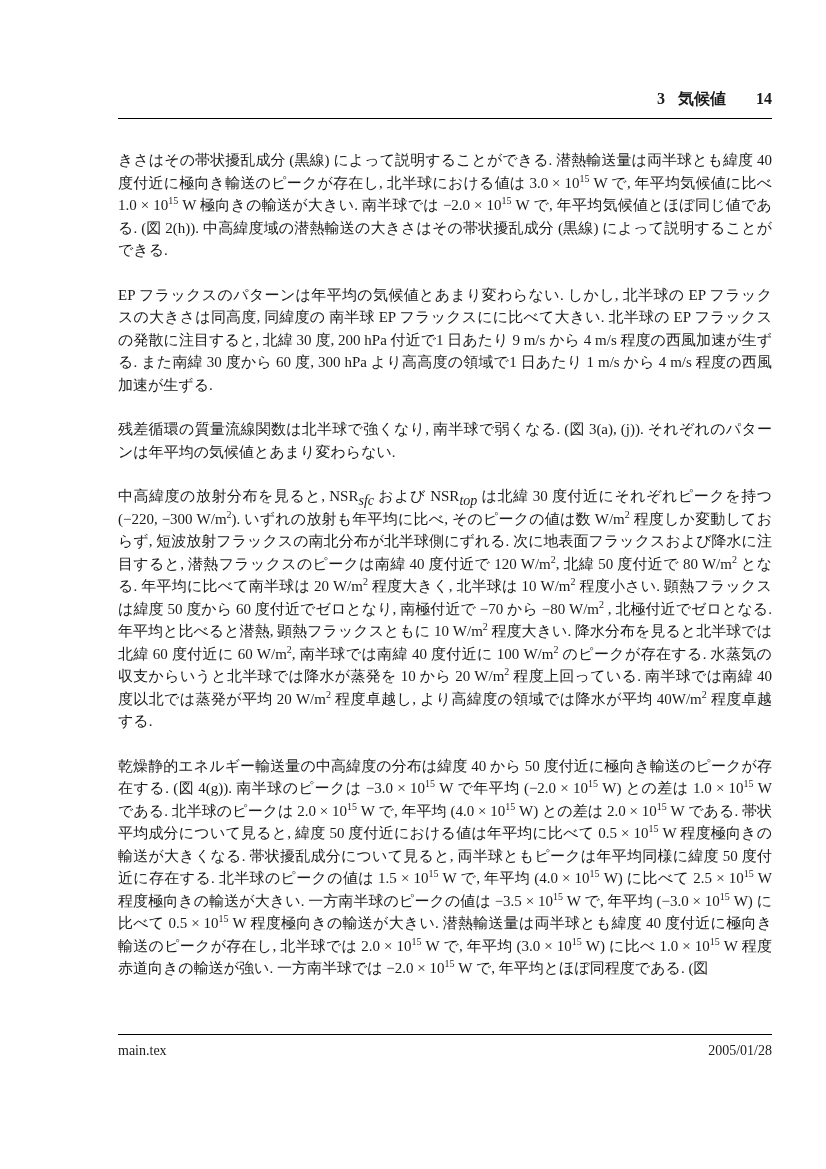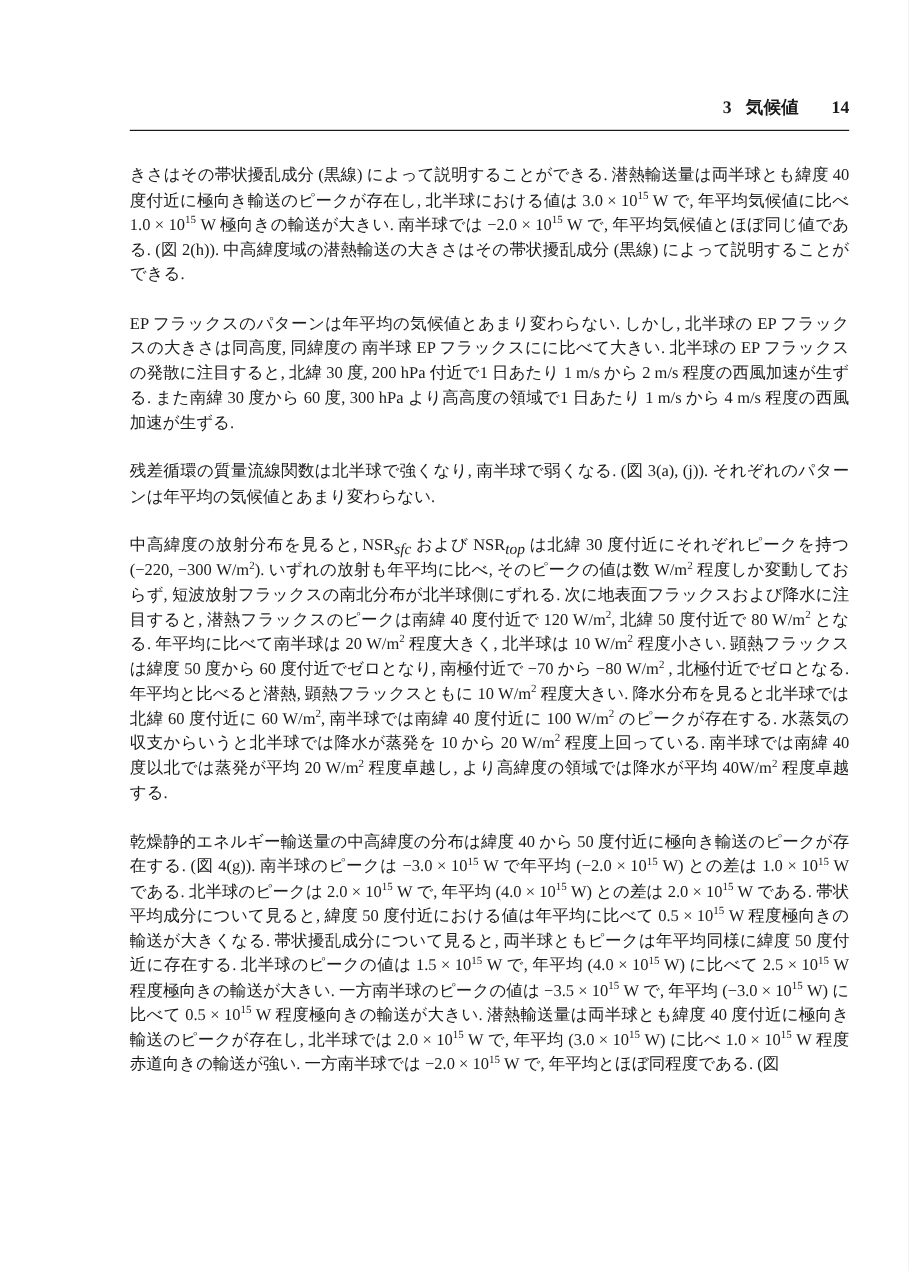--- a/index.html
+++ b/index.html
@@ -87,20 +87,24 @@
       <span class="header-sec">
         <span>3</span>
         <span>気候値</span>
       </span>
       <span>14</span>
     </div>
   </div>
 
   <div class="body-text">
       <p class="para">きさはその帯状擾乱成分 (黒線) によって説明することができる. 潜熱輸送量は両半球とも緯度 40 度付近に極向き輸送のピークが存在し, 北半球における値は 3.0 × 10<sup>15</sup> W で, 年平均気候値に比べ 1.0 × 10<sup>15</sup> W 極向きの輸送が大きい. 南半球では −2.0 × 10<sup>15</sup> W で, 年平均気候値とほぼ同じ値である. (図 2(h)). 中高緯度域の潜熱輸送の大きさはその帯状擾乱成分 (黒線) によって説明することができる.</p>
-      <p class="para">EP フラックスのパターンは年平均の気候値とあまり変わらない. しかし, 北半球の EP フラックスの大きさは同高度, 同緯度の 南半球 EP フラックスにに比べて大きい. 北半球の EP フラックスの発散に注目すると, 北緯 30 度, 200 hPa 付近で1 日あたり 1 m/s から 2 m/s 程度の西風加速が生ずる. また南緯 30 度から 60 度, 300 hPa より高高度の領域で1 日あたり 1 m/s から 4 m/s 程度の西風加速が生ずる.</p>
+      <p class="para">EP フラックスのパターンは年平均の気候値とあまり変わらない. しかし, 北半球の EP フラックスの大きさは同高度, 同緯度の 南半球 EP フラックスにに比べて大きい. 北半球の EP フラックスの発散に注目すると, 北緯 30 度, 200 hPa 付近で1 日あたり 9 m/s から 4 m/s 程度の西風加速が生ずる. また南緯 30 度から 60 度, 300 hPa より高高度の領域で1 日あたり 1 m/s から 4 m/s 程度の西風加速が生ずる.</p>
       <p class="para">残差循環の質量流線関数は北半球で強くなり, 南半球で弱くなる. (図 3(a), (j)). それぞれのパターンは年平均の気候値とあまり変わらない.</p>
       <p class="para">中高緯度の放射分布を見ると, NSR<sub>sfc</sub> および NSR<sub>top</sub> は北緯 30 度付近にそれぞれピークを持つ (−220, −300 W/m<sup>2</sup>). いずれの放射も年平均に比べ, そのピークの値は数 W/m<sup>2</sup> 程度しか変動しておらず, 短波放射フラックスの南北分布が北半球側にずれる. 次に地表面フラックスおよび降水に注目すると, 潜熱フラックスのピークは南緯 40 度付近で 120 W/m<sup>2</sup>, 北緯 50 度付近で 80 W/m<sup>2</sup> となる. 年平均に比べて南半球は 20 W/m<sup>2</sup> 程度大きく, 北半球は 10 W/m<sup>2</sup> 程度小さい. 顕熱フラックスは緯度 50 度から 60 度付近でゼロとなり, 南極付近で −70 から −80 W/m<sup>2</sup> , 北極付近でゼロとなる. 年平均と比べると潜熱, 顕熱フラックスともに 10 W/m<sup>2</sup> 程度大きい. 降水分布を見ると北半球では 北緯 60 度付近に 60 W/m<sup>2</sup>, 南半球では南緯 40 度付近に 100 W/m<sup>2</sup> のピークが存在する. 水蒸気の収支からいうと北半球では降水が蒸発を 10 から 20 W/m<sup>2</sup> 程度上回っている. 南半球では南緯 40 度以北では蒸発が平均 20 W/m<sup>2</sup> 程度卓越し, より高緯度の領域では降水が平均 40W/m<sup>2</sup> 程度卓越する.</p>
       <p class="para">乾燥静的エネルギー輸送量の中高緯度の分布は緯度 40 から 50 度付近に極向き輸送のピークが存在する. (図 4(g)). 南半球のピークは −3.0 × 10<sup>15</sup> W で年平均 (−2.0 × 10<sup>15</sup> W) との差は 1.0 × 10<sup>15</sup> W である. 北半球のピークは 2.0 × 10<sup>15</sup> W で, 年平均 (4.0 × 10<sup>15</sup> W) との差は 2.0 × 10<sup>15</sup> W である. 帯状平均成分について見ると, 緯度 50 度付近における値は年平均に比べて 0.5 × 10<sup>15</sup> W 程度極向きの輸送が大きくなる. 帯状擾乱成分について見ると, 両半球ともピークは年平均同様に緯度 50 度付近に存在する. 北半球のピークの値は 1.5 × 10<sup>15</sup> W で, 年平均 (4.0 × 10<sup>15</sup> W) に比べて 2.5 × 10<sup>15</sup> W 程度極向きの輸送が大きい. 一方南半球のピークの値は −3.5 × 10<sup>15</sup> W で, 年平均 (−3.0 × 10<sup>15</sup> W) に比べて 0.5 × 10<sup>15</sup> W 程度極向きの輸送が大きい. 潜熱輸送量は両半球とも緯度 40 度付近に極向き輸送のピークが存在し, 北半球では 2.0 × 10<sup>15</sup> W で, 年平均 (3.0 × 10<sup>15</sup> W) に比べ 1.0 × 10<sup>15</sup> W 程度赤道向きの輸送が強い. 一方南半球では −2.0 × 10<sup>15</sup> W で, 年平均とほぼ同程度である. (図</p>
     </div>
 
+  <div class="footer">
+    <span>main.tex</span>
+    <span>2005/01/28</span>
+  </div>
 
 </div>
 
 </body></html>

